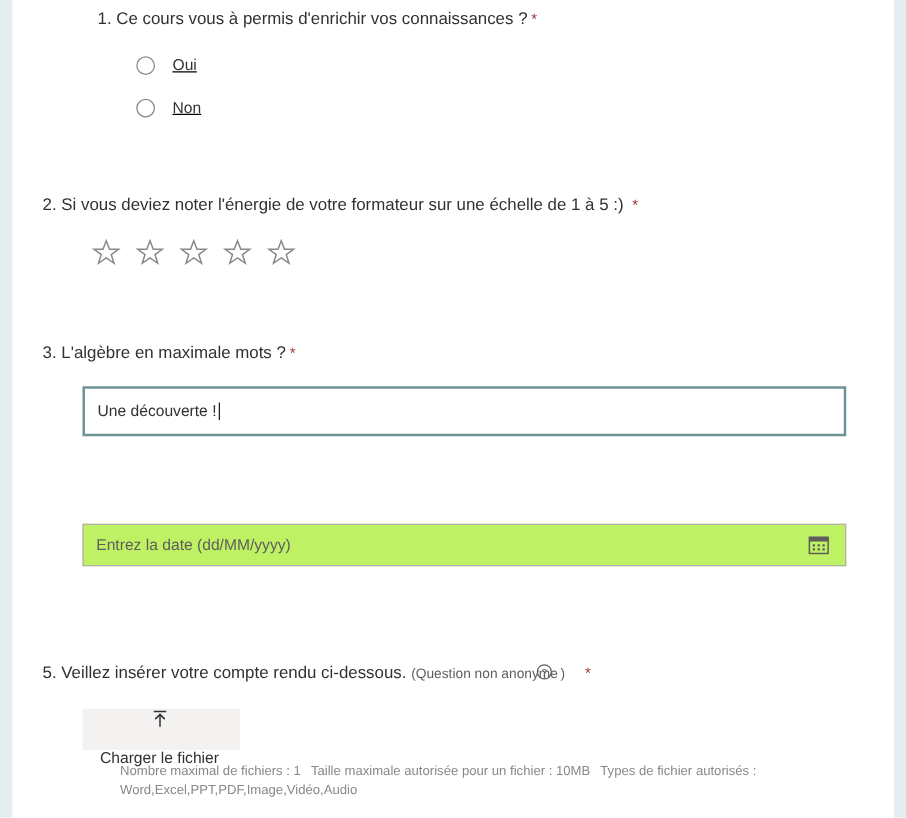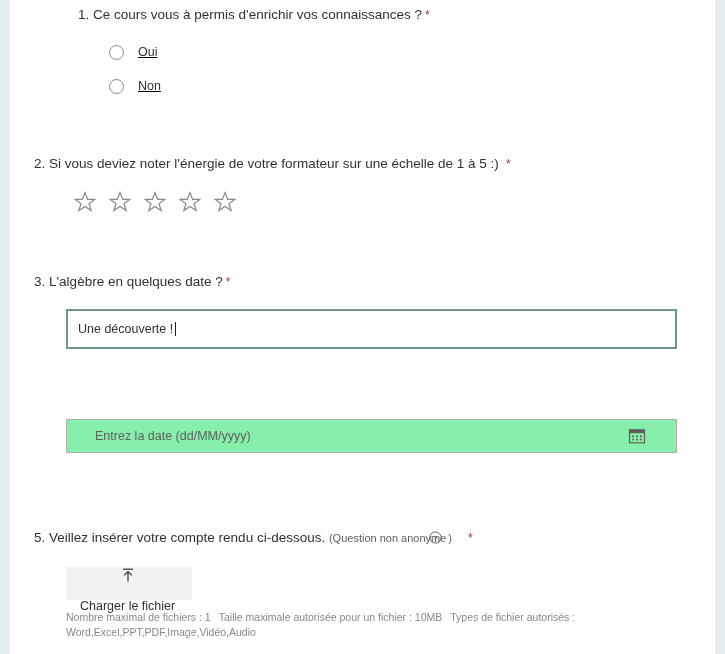--- a/index.html
+++ b/index.html
@@ -137,26 +137,26 @@
     height: 14px;
     background: #201f1e;
     margin-left: 2px;
     vertical-align: middle;
   }
 
   
   .date-shell {
     position: relative;
     border: 1px solid #b3b0ad;
-    background: #86efac;
+    background: #bef264;
     height: 34px;
     box-sizing: border-box;
     display: flex;
     align-items: center;
-    padding: 0 28px;
+    padding: 0 10px;
   }
   .date-placeholder {
     font-size: 12.5px;
     color: #605e5c;
     flex: 1 1 auto;
   }
   .cal-btn {
     width: 22px;
     height: 22px;
     flex: 0 0 auto;
@@ -179,21 +179,21 @@
     padding: 0 17px 0 14px;
     background: #f3f2f1;
     border: 0;
     font-family: "Liberation Sans", sans-serif;
     font-size: 12.5px;
     color: #323130;
     cursor: pointer;
     flex-direction: column;
   }
   .upload-note {
-    padding-left: 56px;
+    padding-left: 86px;
     padding-right: 60px;
     font-size: 10.5px;
     color: #8a8886;
     line-height: 15px;
     margin-top: 10px;
   }
   .upload-note span { white-space: nowrap; }
   .note-sep { display: inline-block; width: 8px; }
 </style>
 </head>
@@ -255,21 +255,21 @@
           <svg width="24" height="24" viewBox="0 0 24 24">
               <polygon points="12,2.6 14.6,9.4 21.8,9.4 16.0,13.7 18.2,20.6 12,16.4 5.8,20.6 8.0,13.7 2.2,9.4 9.4,9.4" fill="none" stroke="#8a8886" stroke-width="1.2"></polygon>
             </svg>
         </button>
       </div>
     </div>
 
     <div class="question" style="top:273px;">
       <div class="q-title">
         <span class="q-num">3.</span>
-        <span>L'algèbre en quelques date ?</span><span class="req-star">*</span>
+        <span>L'algèbre en maximale mots ?</span><span class="req-star">*</span>
       </div>
 
       <div class="field-wrap" style="margin-top:18px;">
         <div class="text-input-shell">
           <span class="text-input-value">Une découverte !</span>
             <span class="caret"></span>
         </div>
       </div>
     </div>
 

